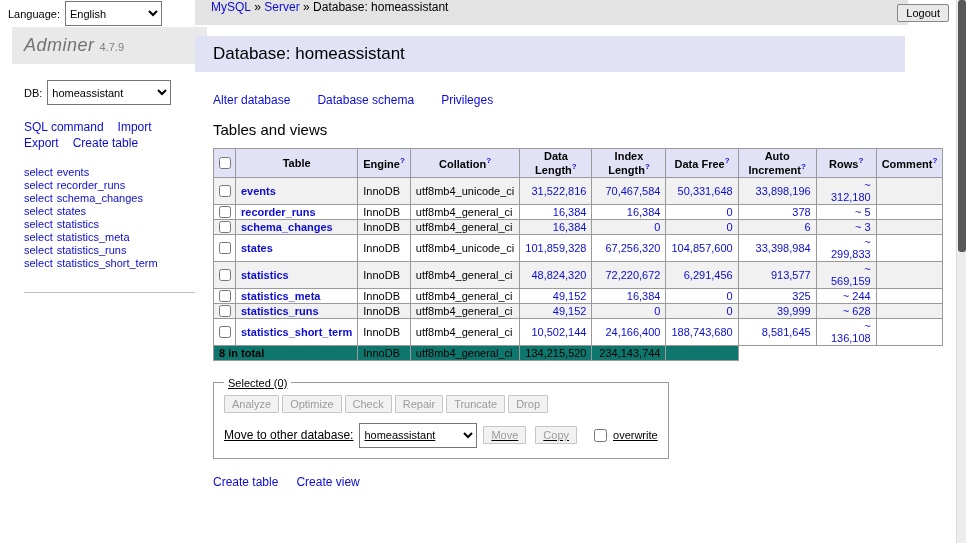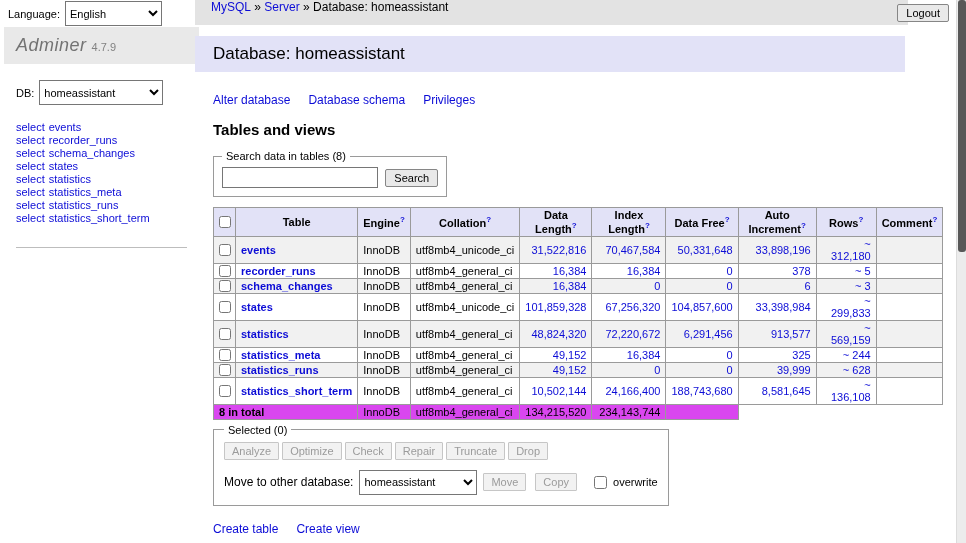--- a/index.html
+++ b/index.html
@@ -11,60 +11,60 @@
   select{font-size:11px;height:25px;border:1px solid #767676;background:#fff;}
 
   
   #lang-area{position:absolute;left:0;top:0;width:195px;height:27px;padding:0 8px;font-size:11px;display:flex;align-items:center;gap:5px;background:#fff;}
   #lang-area select{width:97px;}
   #breadcrumb{position:absolute;left:195px;top:0;width:713px;height:25px;background:#e3e3e3;display:flex;align-items:flex-start;padding:0 16px;font-size:12px;box-sizing:border-box;}
   #breadcrumb .sep{white-space:pre;color:#000;}
   #logout{position:absolute;top:4px;right:17px;}
 
   
-  #sidebar{position:absolute;left:4px;top:27px;width:195px;bottom:0;background:#fff;}
+  #sidebar{position:absolute;left:12px;top:27px;width:195px;bottom:0;background:#fff;}
   #logo{background:#e9e9e9;padding:8px 12px;}
   #logo .appname{font-style:italic;font-size:18px;color:#737373;letter-spacing:.5px;}
   #logo .version{font-size:11px;color:#828282;margin-left:5px;}
   #dbrow{padding:16px 12px 0;font-size:11px;display:flex;align-items:center;gap:5px;}
   #dbrow select{width:124px;}
   #sidebar-links{padding:15px 12px 0;font-size:12px;}
   #sidebar-links p{margin:0 0 2px;}
   #sidebar-links a + a{margin-left:14px;}
   #table-list{margin:16px 12px 0;padding-bottom:22px;font-size:11px;line-height:1.18;border-bottom:1px solid #bdbdbd;}
   #table-list .tline{white-space:nowrap;}
   #table-list .tline a + a{margin-left:4px;}
 
   
   #main{position:absolute;left:195px;top:27px;width:761px;}
   #title-band{margin:9px 51px 0 0;background:#e2e2f7;padding:8px 18px;font-size:17px;font-weight:400;}
   #content{padding:0 0 0 18px;}
-  #db-links{margin-top:21px;display:flex;gap:18px;font-size:12px;}
-  h3{font-size:15px;font-weight:700;margin:14px 0 0;}
+  #db-links{margin-top:21px;display:flex;gap:27px;font-size:12px;}
+  h3{font-size:15px;font-weight:400;margin:14px 0 0;}
   fieldset{border:1px solid #9a9a9a;margin:12px 0 0;padding:5px 8px 8px;width:fit-content;}
   legend{font-size:11px;padding:0 4px;}
   #search-fieldset input[type=text]{width:148px;height:17px;border:1px solid #767676;font-size:11px;padding:1px 3px;}
   #search-fieldset .btn{margin-left:4px;}
 
   table#tables{border-collapse:collapse;margin-top:10px;font-size:11px;background:#fff;}
   #tables th,#tables td{border:1px solid #9a9a9a;padding:1px 5px;height:15px;box-sizing:border-box;}
   #tables th{background:#e2e2f7;font-weight:bold;text-align:center;}
   #tables sup{font-size:8px;}
   #tables sup a{color:#0c0cd6;}
   #tables td.c-num{text-align:right;color:#0c0cd6;}
   #tables td.c-num a{color:#0c0cd6;}
   #tables tr.odd td{background:#f1f1f1;}
   #tables td.c-name a{font-weight:bold;}
   #tables td.c-check,#tables th.c-check{text-align:center;padding:0 2px;}
-  #tables tr.total td{background:#d946ef;}
+  #tables tr.total td{background:#0f766e;}
   #tables tr.total td.c-num{color:#000;}
   #tables td.c-total-label{font-weight:bold;}
   #tables input[type=checkbox]{width:12px;height:12px;margin:0;vertical-align:middle;}
 
-  #selected-fieldset{margin-top:4px;font-size:12px;padding:6px 10px 10px;}
+  #selected-fieldset{margin-top:16px;font-size:12px;padding:6px 10px 10px;text-decoration:underline;}
   #move-row{margin-top:10px;display:flex;align-items:center;gap:6px;font-size:12px;white-space:nowrap;}
   #move-row select{width:118px;}
   #overwrite-wrap{display:flex;align-items:center;gap:3px;font-size:11px;margin-left:4px;}
 
   .linkrow{display:flex;gap:18px;margin-top:16px;font-size:12px;}
 
   
   #scrollbar{position:absolute;right:0;top:0;width:10px;height:543px;background:#ececec;border-left:1px solid #dcdcdc;box-sizing:border-box;}
   #scroll-thumb{position:absolute;top:0;left:1px;width:8px;height:252px;background:#585858;border-radius:3px;}
 </style>
@@ -91,20 +91,24 @@
 <div id="sidebar">
   <div id="logo">
     <span class="appname">Adminer</span><span class="version">4.7.9</span>
   </div>
   <div id="dbrow">
     <span>DB:</span>
     <select>
       <option>homeassistant</option>
     </select>
   </div>
+  <div id="sidebar-links">
+      <p><a>SQL command</a><a>Import</a></p>
+      <p><a>Export</a><a>Create table</a></p>
+    </div>
   <div id="table-list">
       <div class="tline"><a>select</a><a>events</a></div>
       <div class="tline"><a>select</a><a>recorder_runs</a></div>
       <div class="tline"><a>select</a><a>schema_changes</a></div>
       <div class="tline"><a>select</a><a>states</a></div>
       <div class="tline"><a>select</a><a>statistics</a></div>
       <div class="tline"><a>select</a><a>statistics_meta</a></div>
       <div class="tline"><a>select</a><a>statistics_runs</a></div>
       <div class="tline"><a>select</a><a>statistics_short_term</a></div>
     </div>
@@ -114,25 +118,20 @@
   <div id="title-band">Database: homeassistant</div>
   <div id="content">
     <div id="db-links">
         <a>Alter database</a>
         <a>Database schema</a>
         <a>Privileges</a>
       </div>
 
     <h3>Tables and views</h3>
 
-    <fieldset id="search-fieldset">
-      <legend>Search data in tables (8)</legend>
-      <input type="text" value="" style="">
-      <button class="btn">Search</button>
-    </fieldset>
 
     <table id="tables">
       <colgroup>
         <col style="width:22px">
           <col style="width:122px">
           <col style="width:46px">
           <col style="width:100px">
         <col style="width:68px">
           <col style="width:74px">
           <col style="width:64px">

